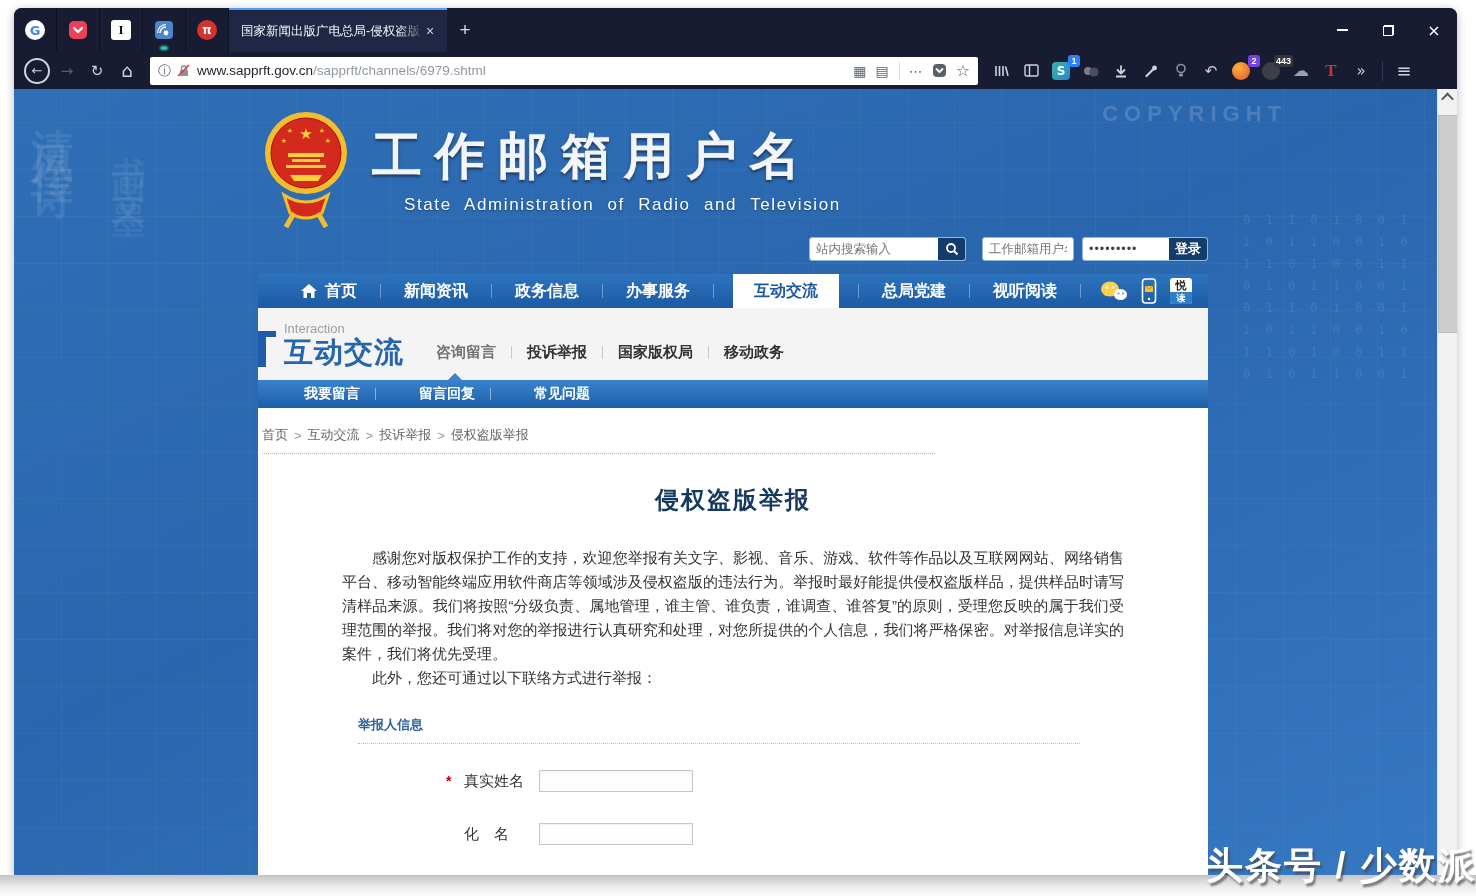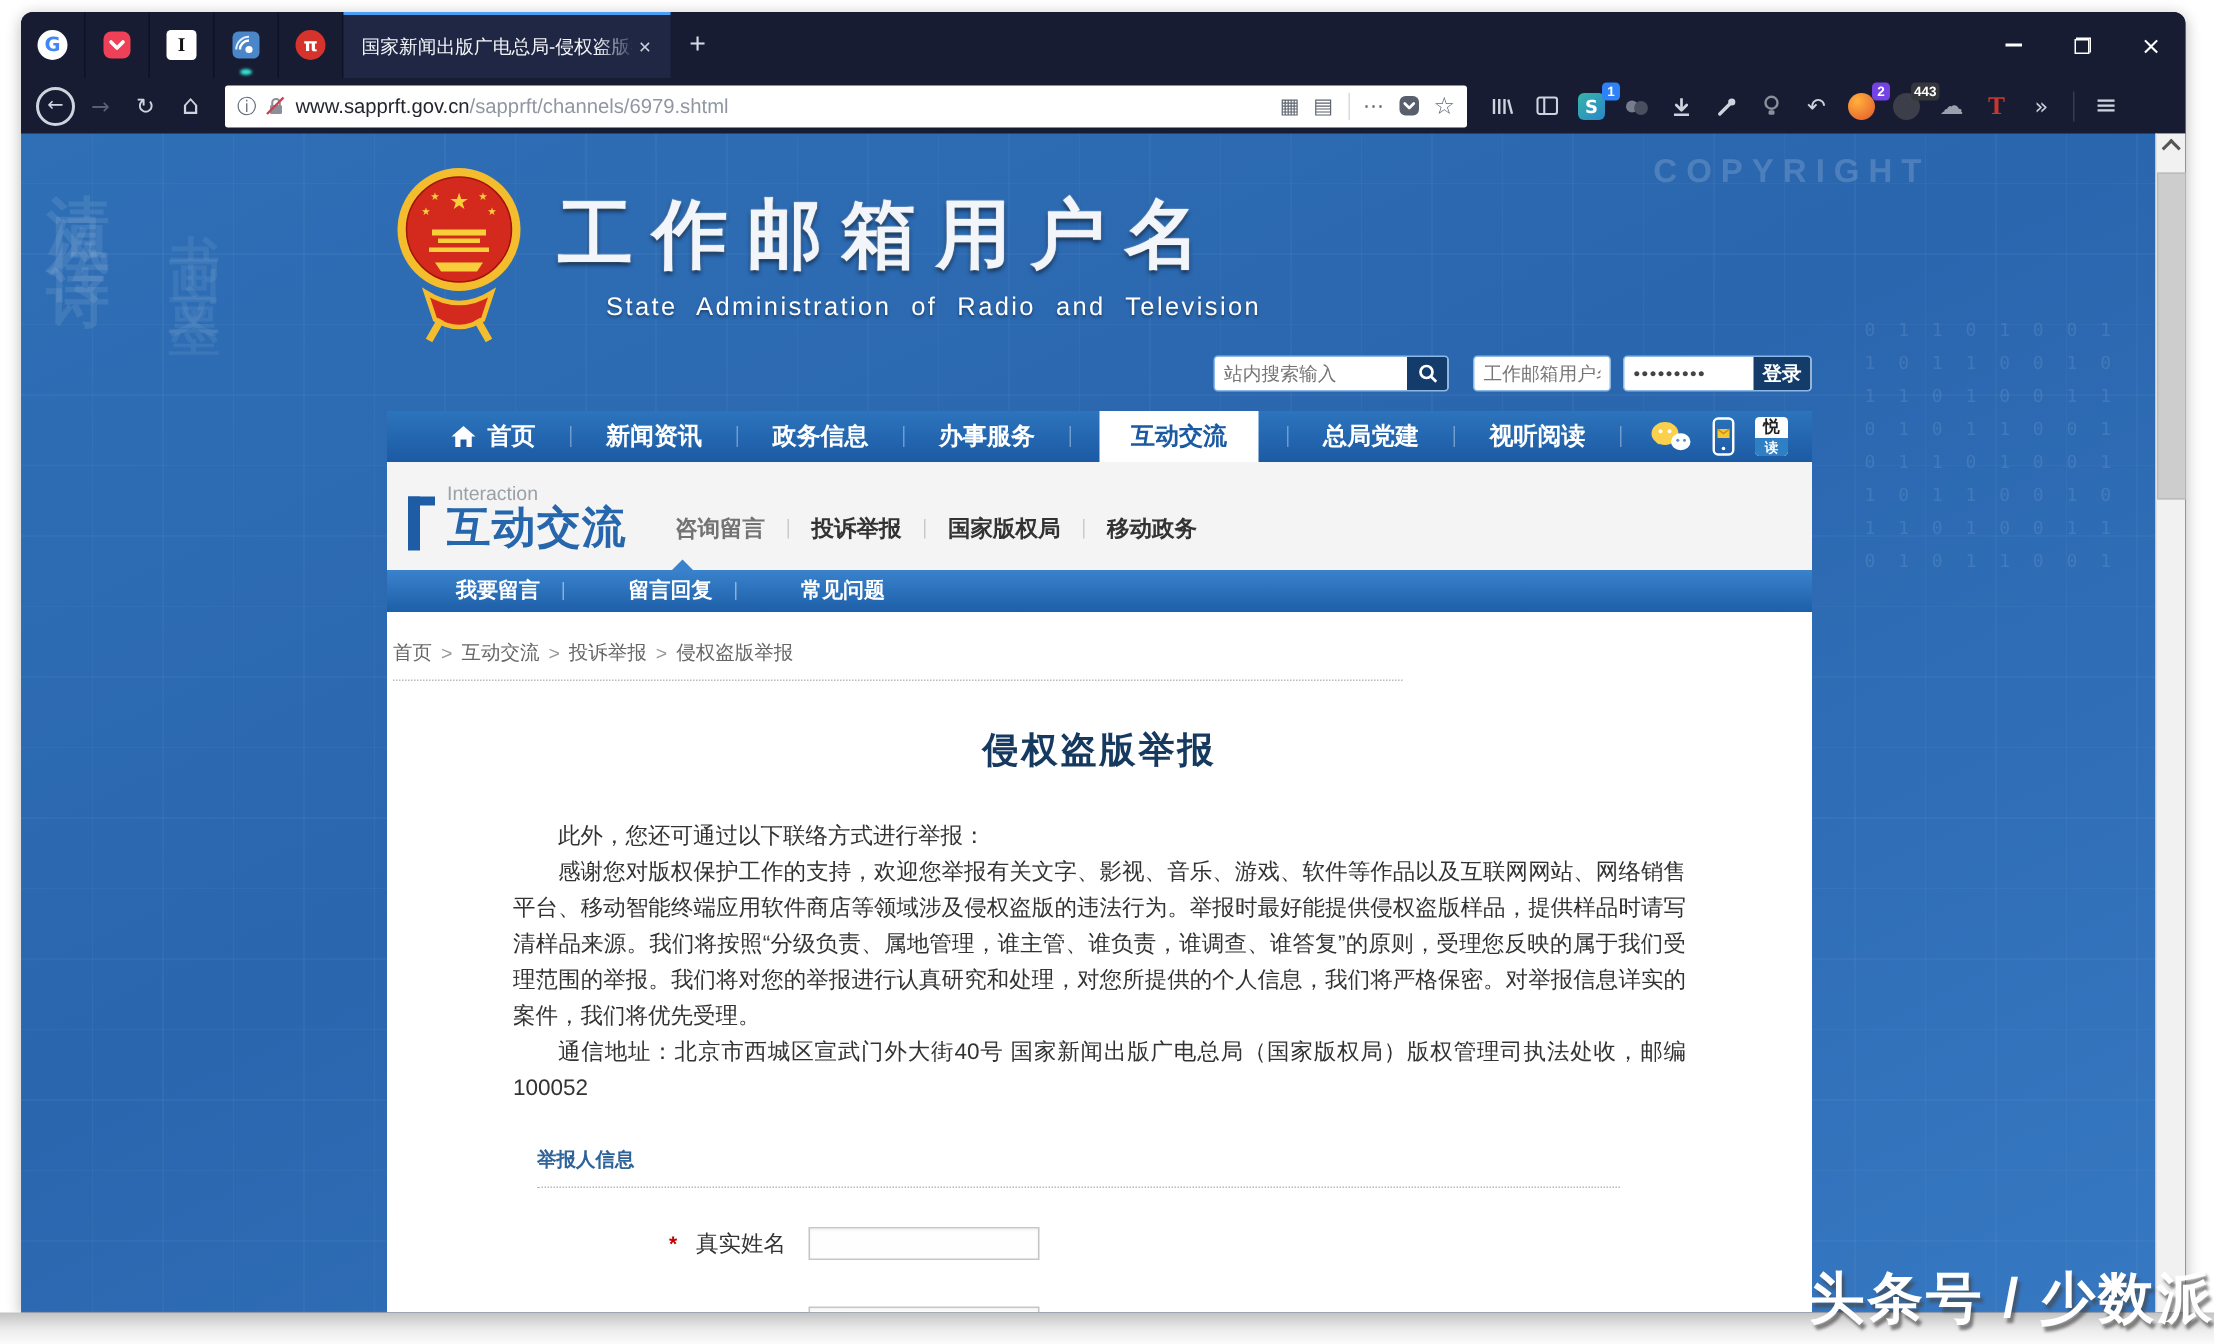--- a/index.html
+++ b/index.html
@@ -106,21 +106,21 @@
   .nav-item.active { background:#fff; color:#1b5aa2; padding:0 21px; }
   .nav-sep { width:1px; height:14px; background:rgba(255,255,255,.35); margin:0 19px; }
   .nav-first { margin-left:38px; }
   .nav-icons { margin-left:auto; margin-right:16px; display:flex; align-items:center; gap:13px; }
   .yuedu { width:22px; height:26px; background:#fff; border-radius:3px; overflow:hidden; text-align:center; cursor:pointer; }
   .yuedu-top { font-size:11px; color:#222; line-height:14px; font-weight:bold; }
   .yuedu-bot { background:#2f7fc4; color:#fff; font-size:9px; line-height:12px; font-weight:bold; }
 
   
   .band { position:absolute; top:219px; left:0; width:100%; height:72px; background:#f4f4f4;
-          display:flex; align-items:center; padding-left:14px; }
+          display:flex; align-items:center; padding-left:0; }
   .bracket { width:18px; height:36px; border-left:8px solid #1e5ca6; border-top:6px solid #1e5ca6; margin-right:8px; margin-top:10px; }
   .band-titles { width:128px; }
   .band-en { font-size:13px; color:#9aa0a6; line-height:15px; }
   .band-zh { font-size:29px; font-weight:bold; color:#2566ac; line-height:32px; letter-spacing:1px; }
   .band-tabs { display:flex; align-items:center; margin-left:24px; margin-top:16px;
                font-size:15px; font-weight:bold; color:#333; }
   .band-tab { cursor:pointer; }
   .band-tab.active { color:#737373; }
   .band-sep { width:1px; height:13px; background:#c9c9c9; margin:0 15px; }
 
@@ -444,23 +444,22 @@
           <span class="crumb">互动交流</span>
           <span class="crumb-sep">&gt;</span>
           <span class="crumb">投诉举报</span>
           <span class="crumb-sep">&gt;</span>
           <span class="crumb">侵权盗版举报</span>
         </div>
 
         <div class="art-title">侵权盗版举报</div>
 
         <div class="art-body">
+          <p>感谢您对版权保护工作的支持，欢迎您举报有关文字、影视、音乐、游戏、软件等作品以及互联网网站、网络销售平台、移动智能终端应用软件商店等领域涉及侵权盗版的违法行为。举报时最好能提供侵权盗版样品，提供样品时请写清样品来源。我们将按照“分级负责、属地管理，谁主管、谁负责，谁调查、谁答复”的原则，受理您反映的属于我们受理范围的举报。我们将对您的举报进行认真研究和处理，对您所提供的个人信息，我们将严格保密。对举报信息详实的案件，我们将优先受理。</p>
           <p>此外，您还可通过以下联络方式进行举报：</p>
-          <p>感谢您对版权保护工作的支持，欢迎您举报有关文字、影视、音乐、游戏、软件等作品以及互联网网站、网络销售平台、移动智能终端应用软件商店等领域涉及侵权盗版的违法行为。举报时最好能提供侵权盗版样品，提供样品时请写清样品来源。我们将按照“分级负责、属地管理，谁主管、谁负责，谁调查、谁答复”的原则，受理您反映的属于我们受理范围的举报。我们将对您的举报进行认真研究和处理，对您所提供的个人信息，我们将严格保密。对举报信息详实的案件，我们将优先受理。</p>
-          <p>通信地址：北京市西城区宣武门外大街40号 国家新闻出版广电总局（国家版权局）版权管理司执法处收，邮编100052</p>
         </div>
 
         <div class="form-sec">
           <div class="form-head">举报人信息</div>
 
           <div class="frow frow1">
             <span class="star">*</span>
             <span class="flabel">真实姓名</span>
             <input class="finput" style="">
           </div>

